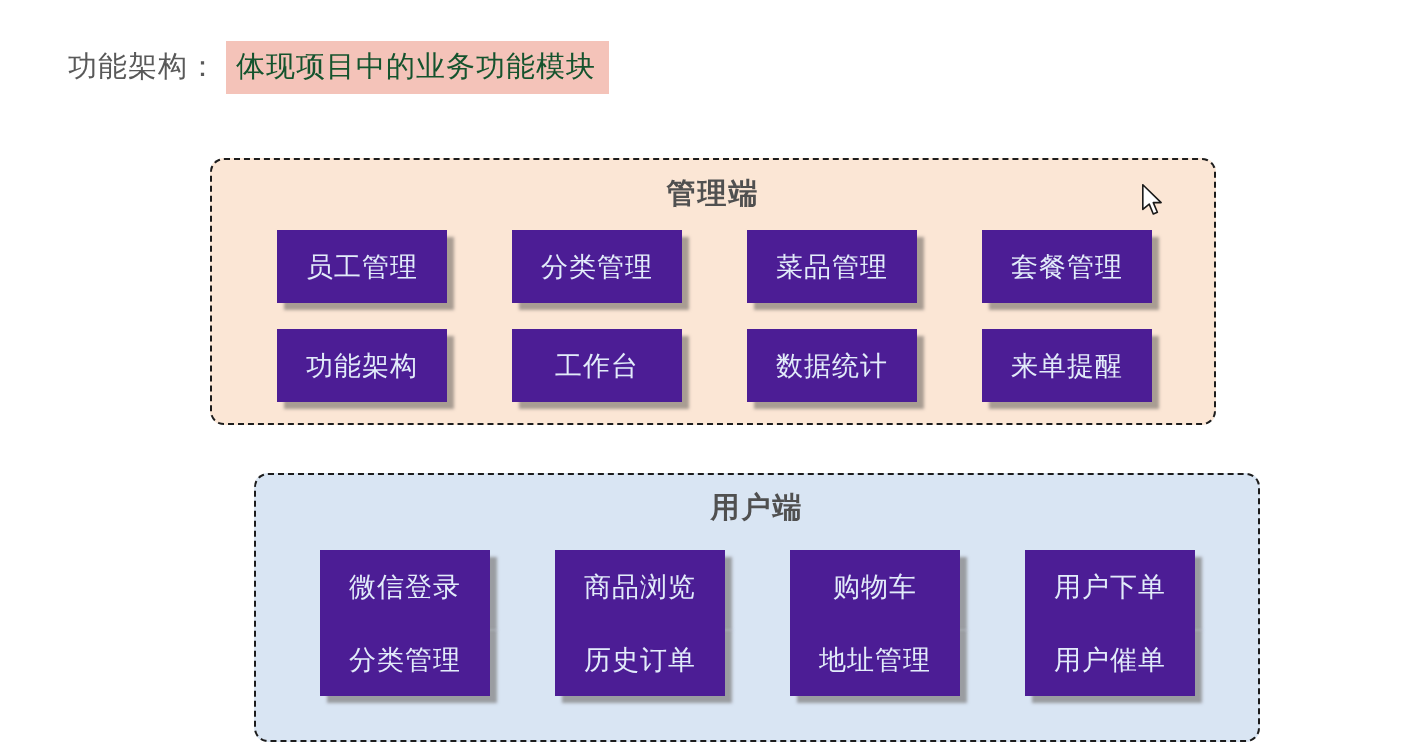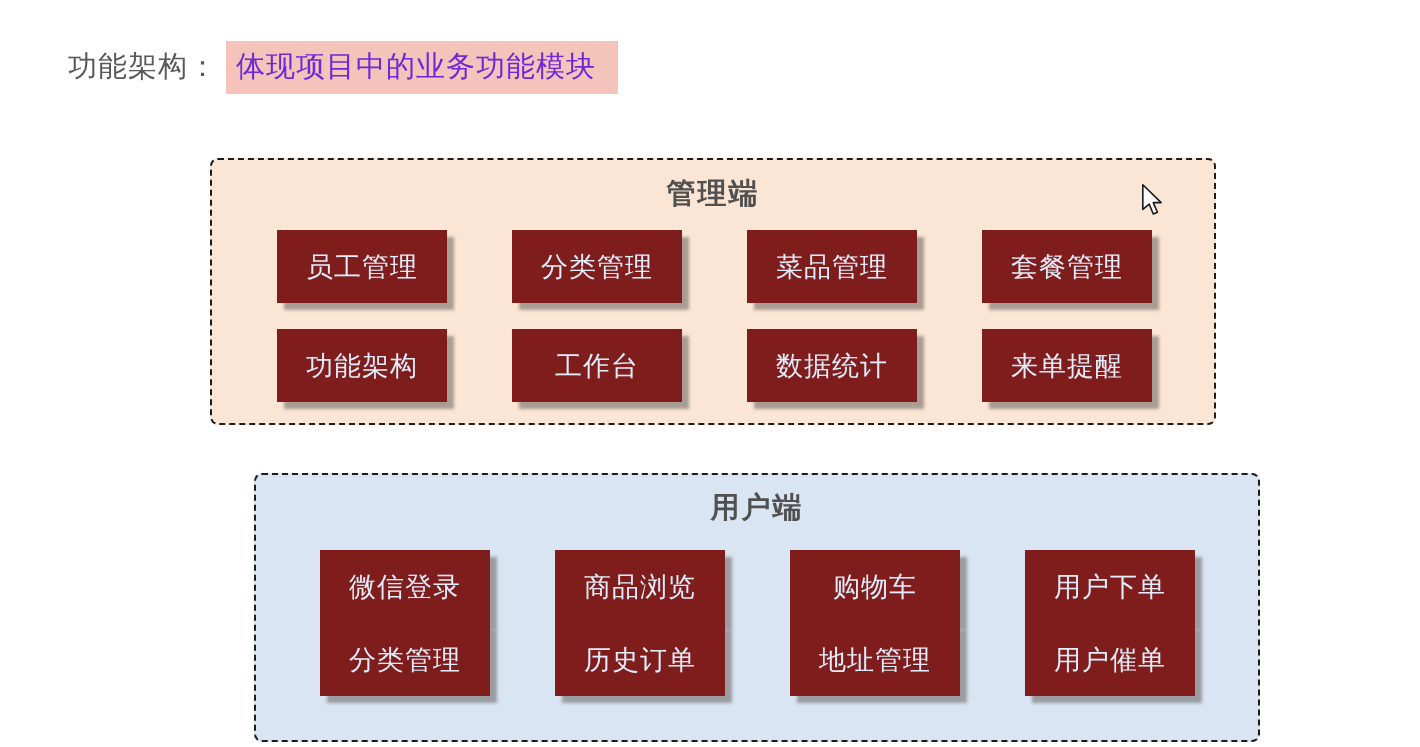--- a/index.html
+++ b/index.html
@@ -4,40 +4,40 @@
 <style>
   * { margin:0; padding:0; box-sizing:border-box; }
   html,body { width:1420px; height:747px; background:#ffffff; overflow:hidden;
               font-family:"Liberation Sans", sans-serif; }
   .stage { position:relative; width:1420px; height:747px; background:#ffffff; }
 
   
   .headline { position:absolute; left:68px; top:44px; height:46px;
               display:flex; align-items:center; }
   .headline-label { font-size:29px; color:#595959; letter-spacing:1px; }
-  .headline-highlight { margin-left:8px; background:#F4C3B9; color:#6d28d9;
-              font-size:29px; letter-spacing:1px; padding:6px 22px 7px 10px; }
+  .headline-highlight { margin-left:8px; background:#F4C3B9; color:#14532d;
+              font-size:29px; letter-spacing:1px; padding:6px 13px 7px 10px; }
 
   
   .panel { position:absolute; left:210px; width:1006px;
-           border:2px dashed #1c1c1c; border-radius:8px; }
+           border:2px dashed #1c1c1c; border-radius:14px; }
   .panel-admin { top:158px; height:267px; background:#FBE6D5; }
   .panel-user  { top:473px; height:269px; background:#D9E5F3;margin-left:44px; }
   .panel-title { text-align:center; font-size:29px; font-weight:bold;
                  color:#505050; letter-spacing:2px; }
   .panel-admin .panel-title { margin-top:14px; }
   .panel-user  .panel-title { margin-top:13px; }
 
   .module-grid { position:absolute; display:grid;
                  grid-template-columns:repeat(4, 170px);
                  column-gap:65px; }
   .panel-admin .module-grid { left:65px; top:70px; row-gap:26px; }
   .panel-user  .module-grid { left:64px; top:75px; }
 
-  .module-box { width:170px; height:73px; background:#7f1d1d; color:#E2ECFA;
+  .module-box { width:170px; height:73px; background:#4c1d95; color:#E2ECFA;
                 display:flex; align-items:center; justify-content:center;
                 font-size:27px; letter-spacing:1px;
                 box-shadow:7px 7px 3px rgba(102,96,92,0.55); }
 
   
   .cursor { position:absolute; left:1141px; top:184px; width:24px; height:32px; }
 </style>
 </head>
 <body>
 

